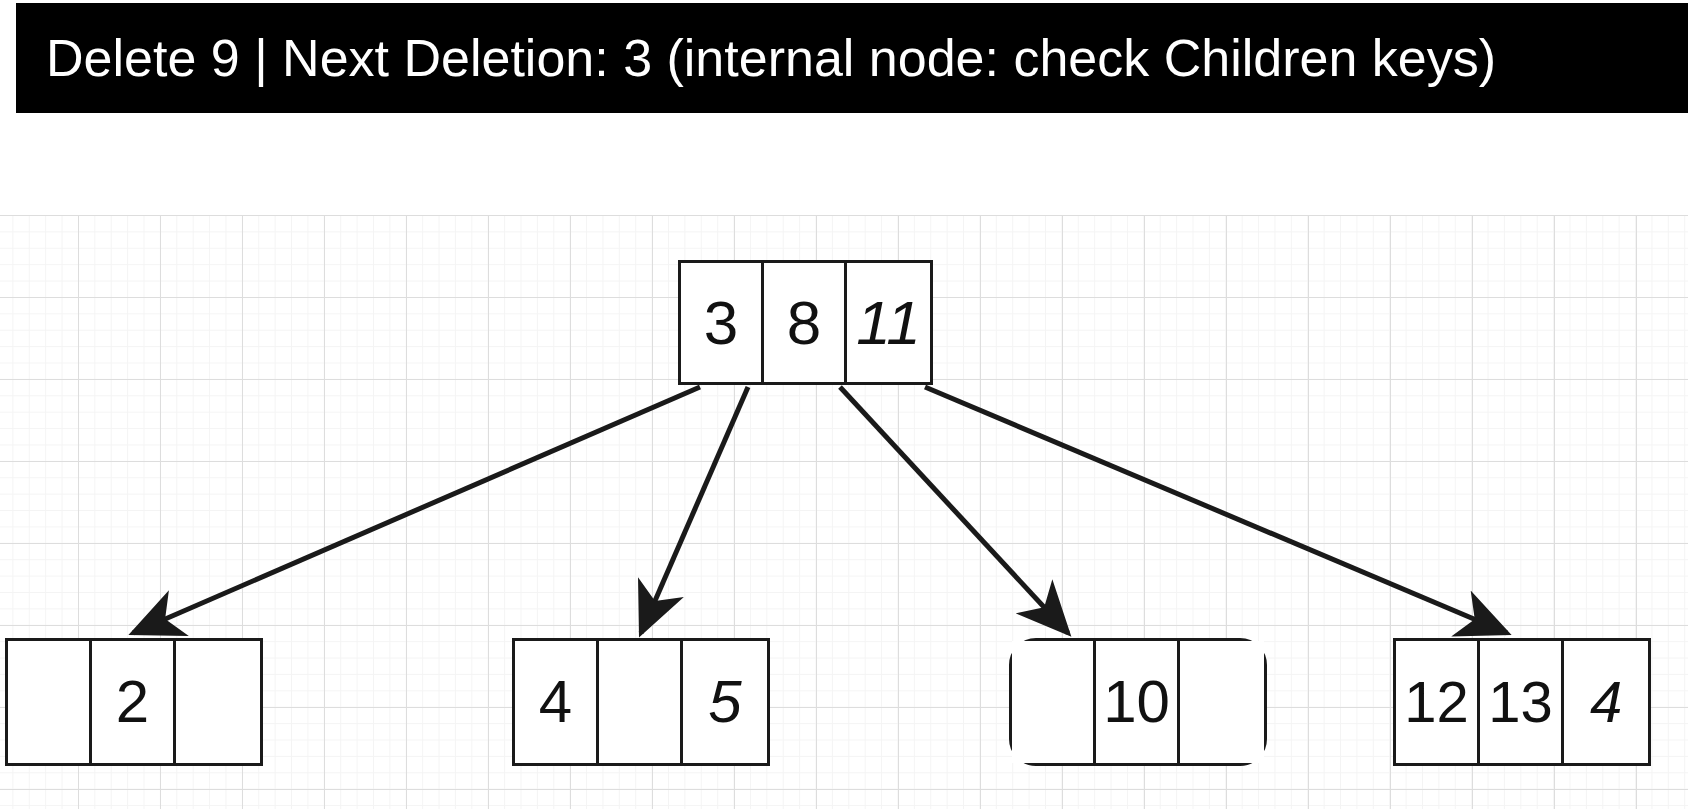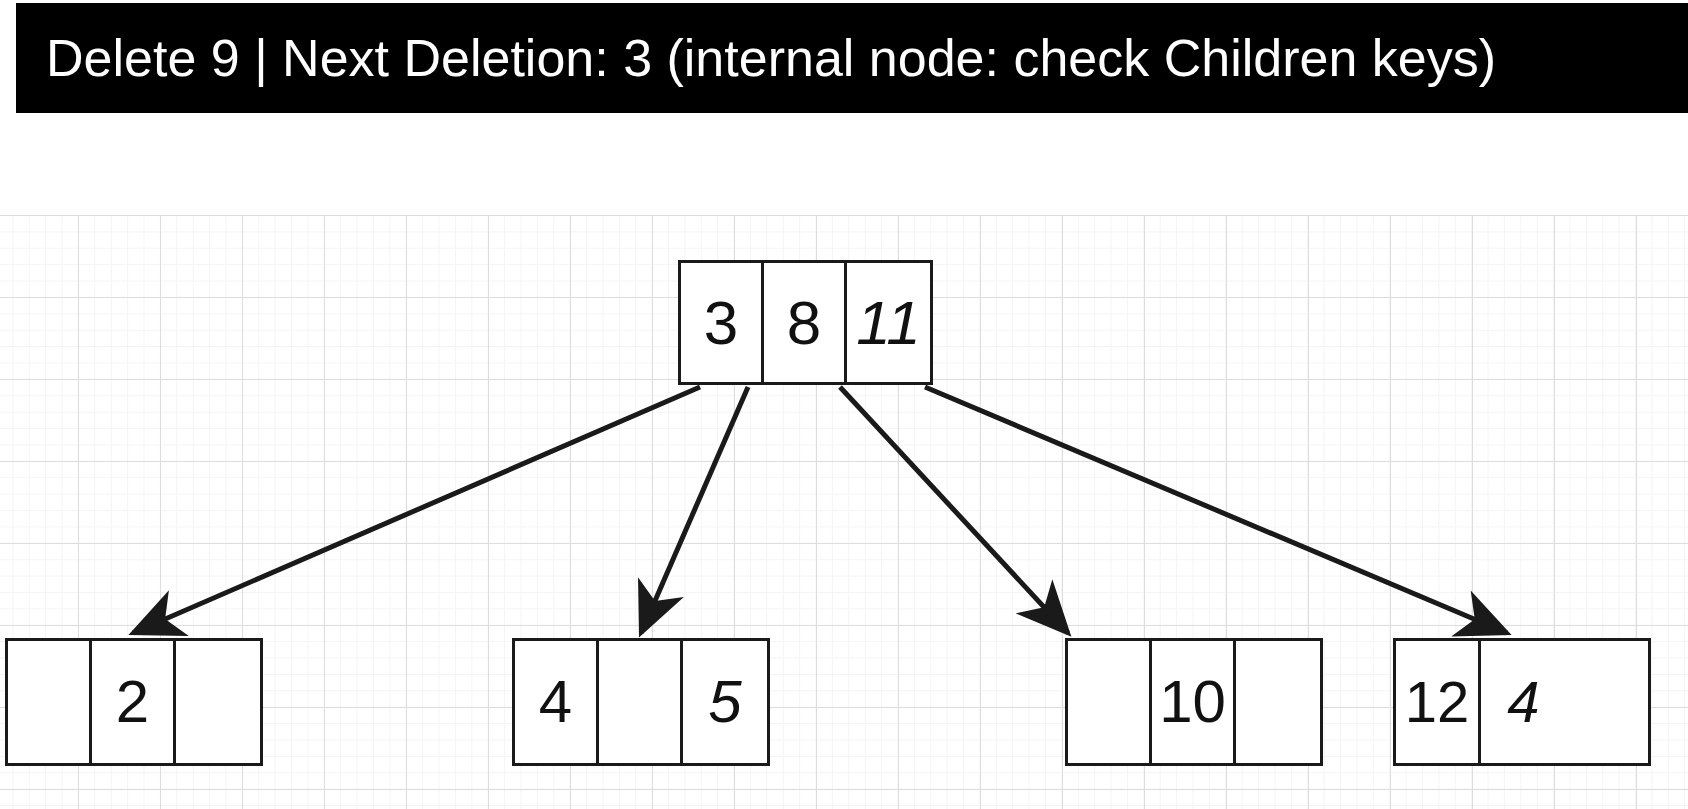--- a/index.html
+++ b/index.html
@@ -115,21 +115,21 @@
   }
   .node.leaf {
     top: 423px;
     width: 258px;
     height: 128px;
   }
   .node.leaf .cell { width: 85px; font-size: 60px; }
 
   .node.leaf-0 { left: 5px; }
   .node.leaf-1 { left: 512px; }
-  .node.leaf-2 { left: 1065px; }
+  .node.leaf-2 { left: 1009px; border-radius: 27px; }
   .node.leaf-3 { left: 1393px; }
   .node.leaf-3 .cell { font-size: 58px; }
 </style>
 </head>
 <body>
 
 <div id="app">
 
   <div class="status-band">
     <span class="status-text">Delete 9 | Next Deletion: 3 (internal node: check Children keys)</span>
@@ -168,17 +168,18 @@
     </div>
 
     <div class="node leaf leaf-2">
       <div class="cell empty"></div>
       <div class="cell">10</div>
       <div class="cell empty"></div>
     </div>
 
     <div class="node leaf leaf-3">
       <div class="cell">12</div>
+      <div class="cell">13</div>
       <div class="cell">4</div>
     </div>
 
   </div>
 </div>
 
 </body></html>

